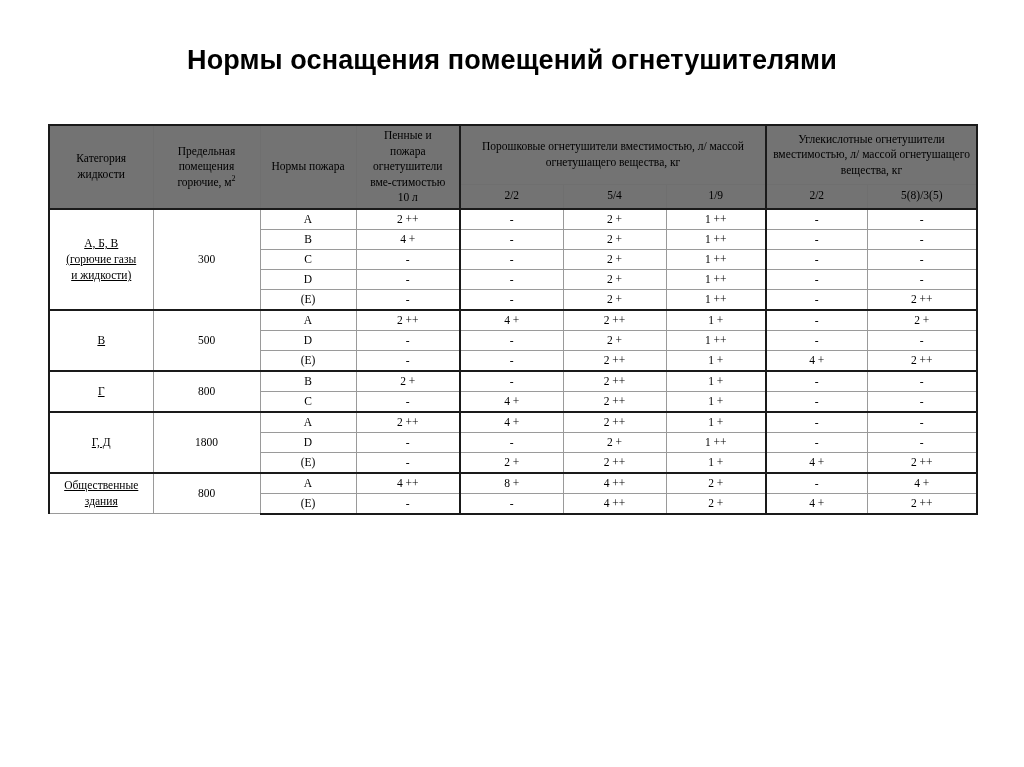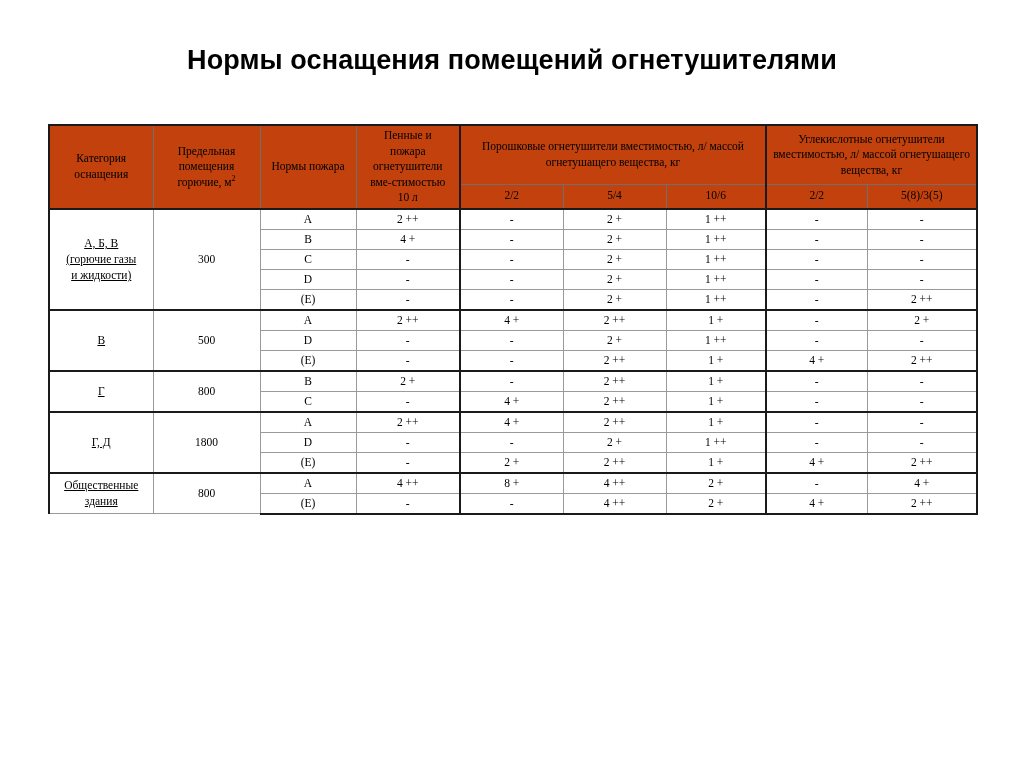--- a/index.html
+++ b/index.html
@@ -60,21 +60,21 @@
     padding: 2px 3px;
     text-align: center;
     vertical-align: middle;
     font-weight: normal;
     box-sizing: border-box;
     background: #ffffff;
   }
 
   
   table.norms thead th {
-    background: #c2410c;
+    background: #737373;
     border: 1px solid #6f6f6f;
     font-size: 11.5px;
     line-height: 15.5px;
   }
 
   
   .brd-top    { border-top: 2px solid #1a1a1a !important; }
   .brd-bottom { border-bottom: 2px solid #1a1a1a !important; }
   .brd-left   { border-left: 2px solid #1a1a1a !important; }
   .brd-right  { border-right: 2px solid #1a1a1a !important; }
@@ -121,41 +121,41 @@
         <col class="c-foam">
         <col class="c-p22">
         <col class="c-p54">
         <col class="c-p109">
         <col class="c-k22">
         <col class="c-k58">
       </colgroup>
 
       <thead>
         <tr>
-          <th class="brd-top brd-left hdr-multiline" rowspan="2">Категория оснащения</th>
+          <th class="brd-top brd-left hdr-multiline" rowspan="2">Категория жидкости</th>
           <th class="brd-top hdr-multiline" rowspan="2">
             <span>Предельная</span><br>
             <span>помещения</span><br>
             <span>горючие, м</span><span class="sup">2</span>
           </th>
           <th class="brd-top hdr-multiline" rowspan="2">Нормы пожара</th>
           <th class="brd-top hdr-multiline" rowspan="2">
             <span>Пенные и</span><br>
             <span>пожара</span><br>
             <span>огнетушители</span><br>
             <span>вме-стимостью</span><br>
             <span>10 л</span>
           </th>
           <th class="brd-top sep-l hdr-multiline" colspan="3">Порошковые огнетушители вместимостью, л/ массой огнетушащего вещества, кг</th>
           <th class="brd-top sep-l brd-right hdr-multiline" colspan="2">Углекислотные огнетушители вместимостью, л/ массой огнетушащего вещества, кг</th>
         </tr>
         <tr>
           <th class="sep-l">2/2</th>
           <th>5/4</th>
-          <th>10/6</th>
+          <th>1/9</th>
           <th class="sep-l">2/2</th>
           <th class="brd-right">5(8)/3(5)</th>
         </tr>
       </thead>
 
       <tbody id="table-body">
           <tr>
             <td class="cat-cell brd-left brd-top" rowspan="5"><span>А, Б, В</span><br><span>(горючие газы</span><br><span>и жидкости)</span></td>
             <td class="val-cell brd-top" rowspan="5">300</td>
             <td class="val-cell brd-top">A</td>

